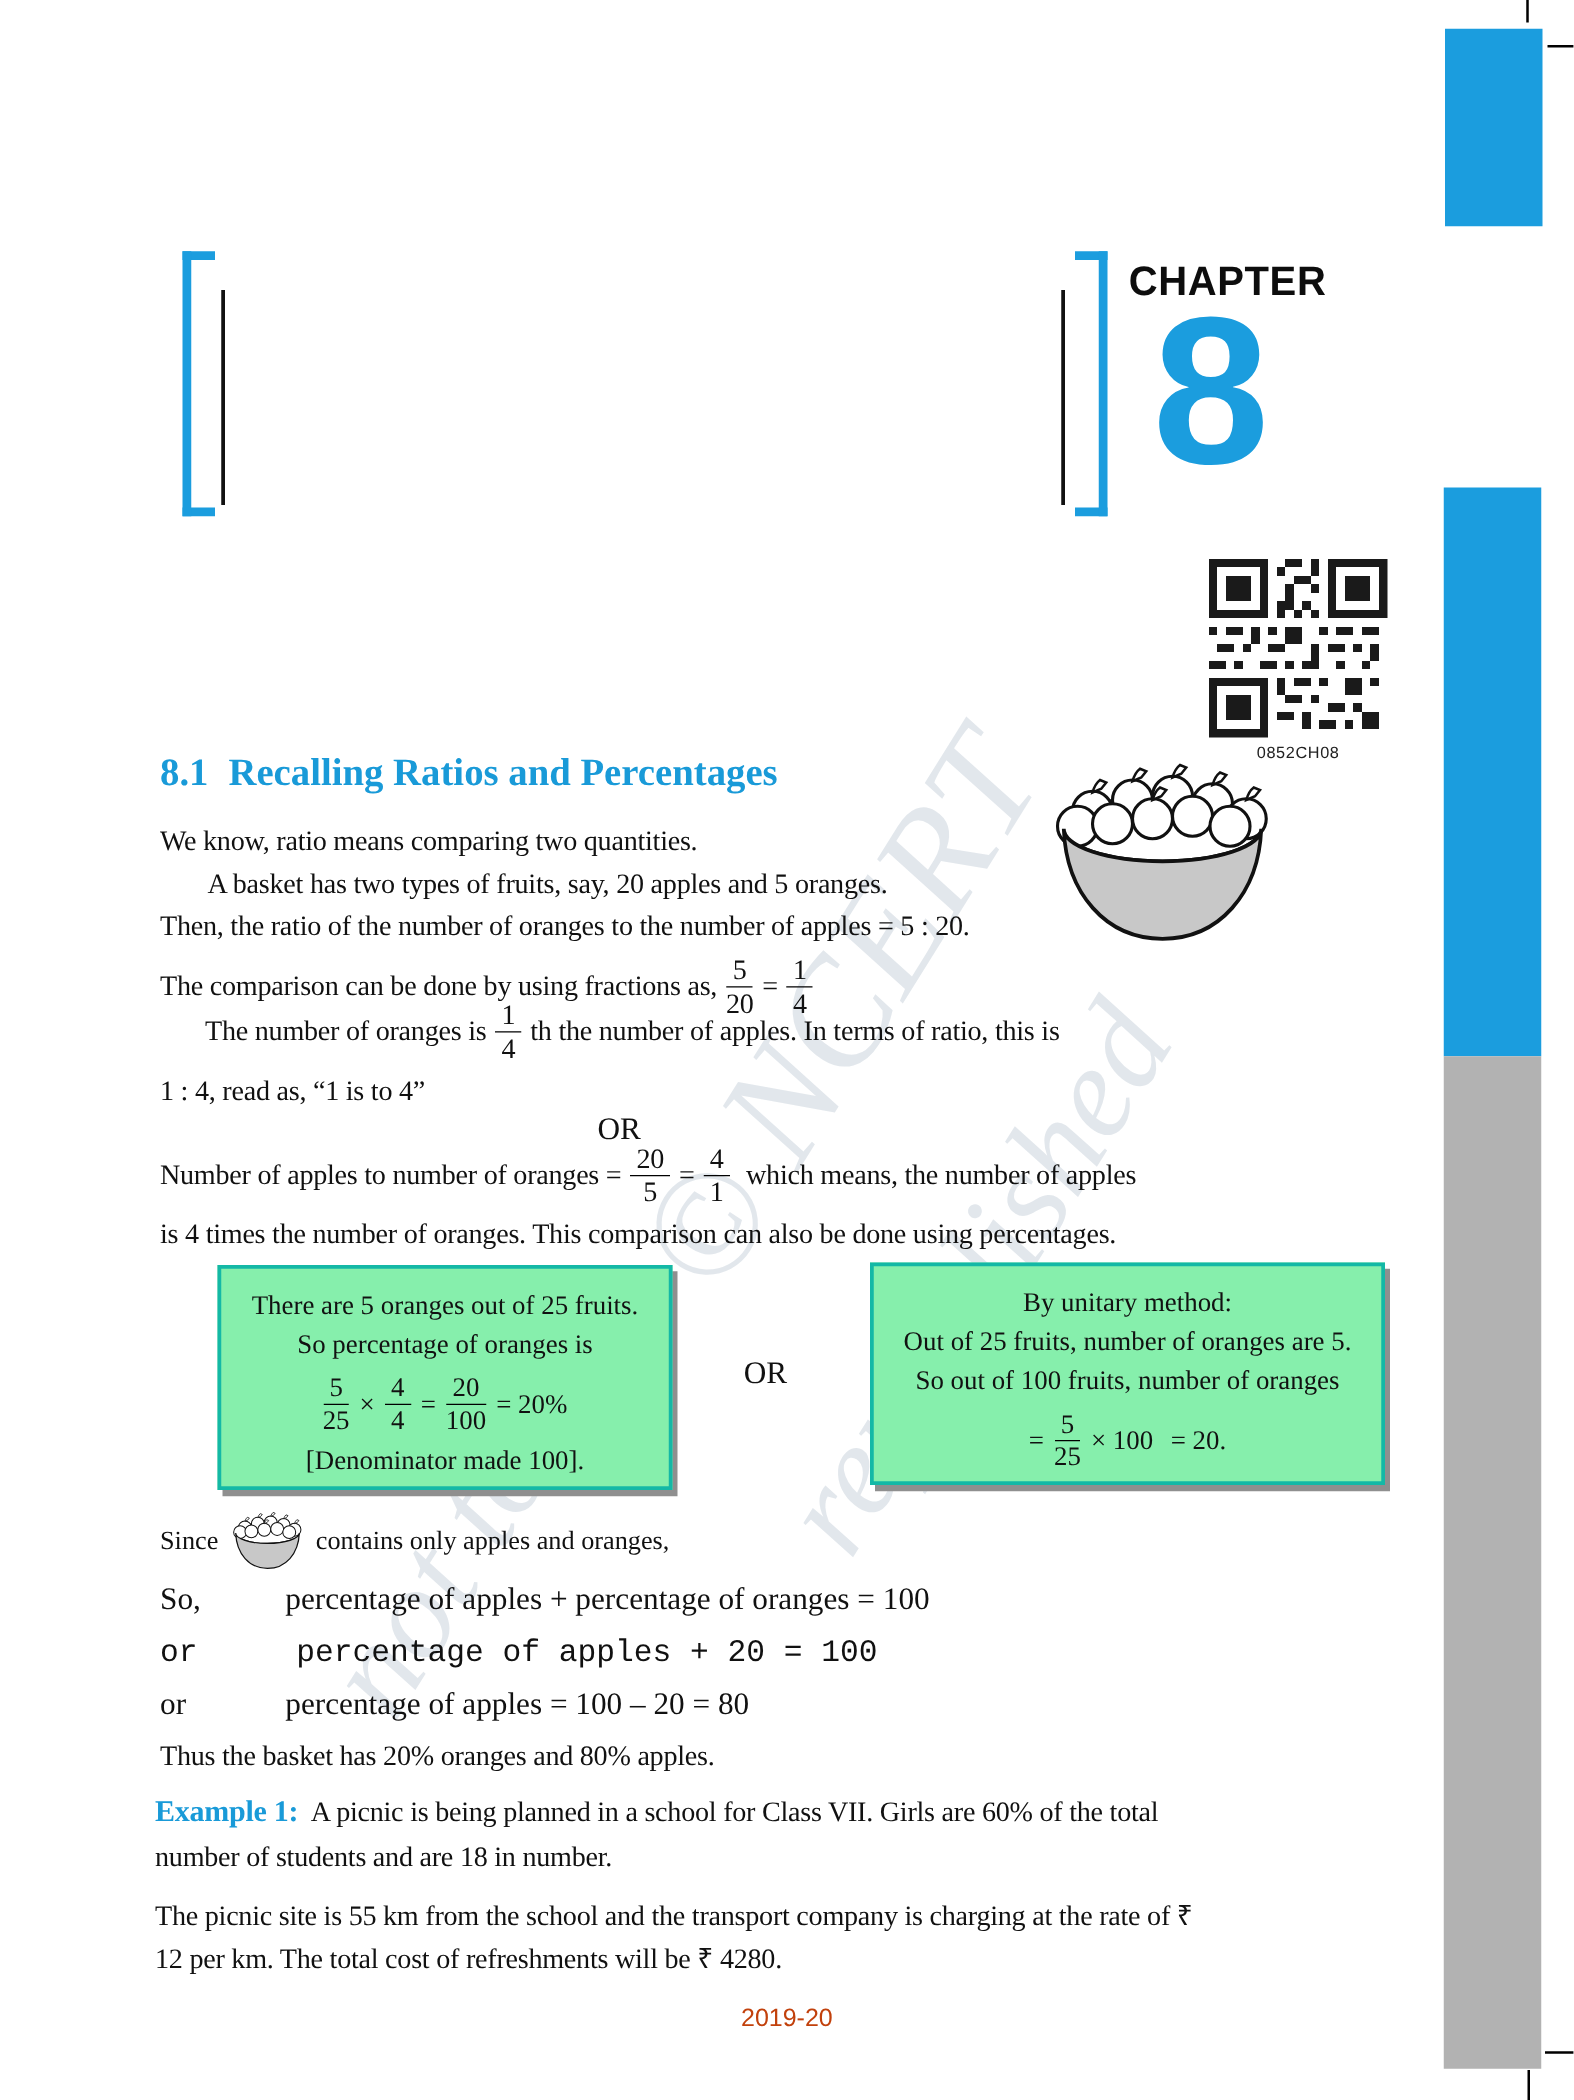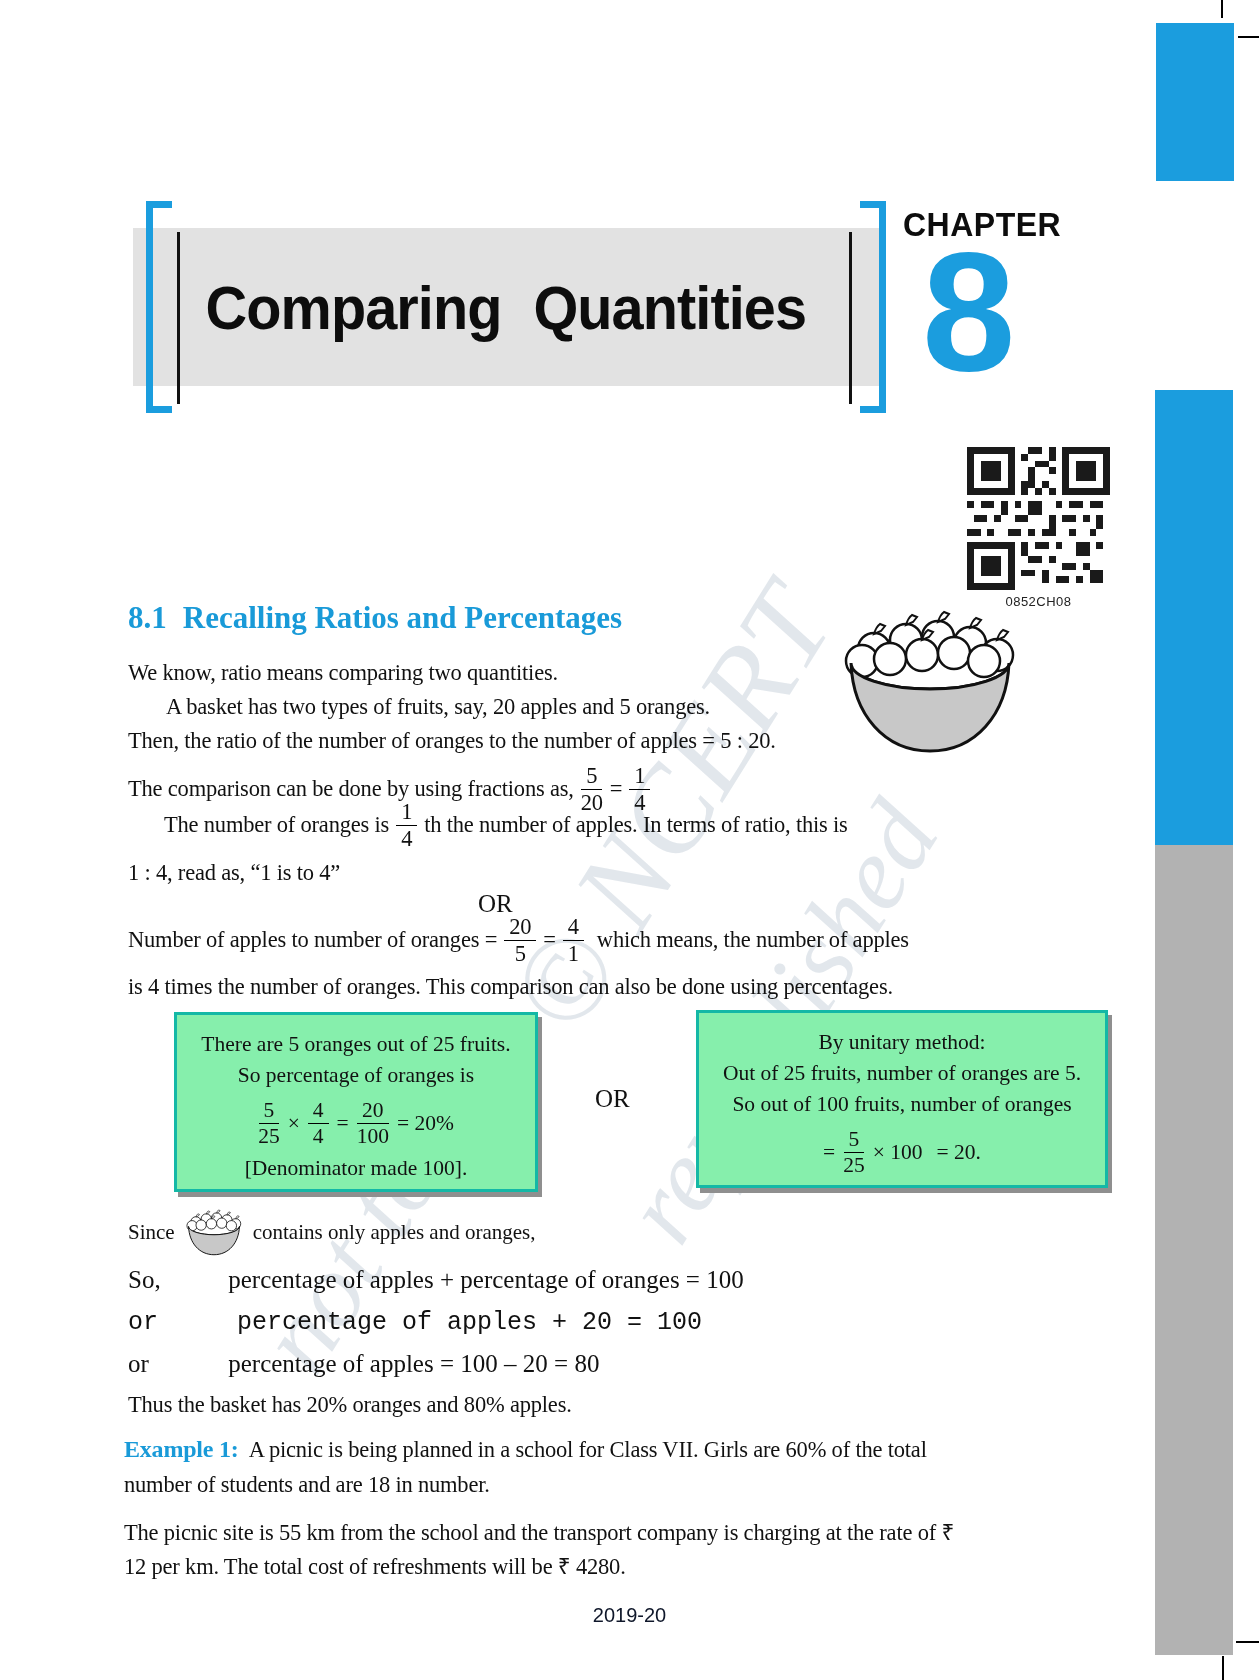--- a/index.html
+++ b/index.html
@@ -62,21 +62,21 @@
   .since-row{position:absolute;left:128px;display:flex;align-items:center;font-size:21px;}
   .since-row svg{margin:0 10px;}
 
   .ded-row{position:absolute;left:128px;font-size:25px;white-space:nowrap;}
   .ded-row .lbl{display:inline-block;width:94px;}
 
   .para{position:absolute;left:124px;font-size:22.5px;letter-spacing:-0.2px;line-height:35px;}
   .ex-label{color:#199ad8;font-weight:bold;font-size:24px;margin-right:10px;}
 
   .footer{position:absolute;left:0;top:1604px;width:1259px;text-align:center;
-          font-family:"Liberation Sans",sans-serif;font-size:20px;color:#0f172a;}
+          font-family:"Liberation Sans",sans-serif;font-size:20px;color:#c2410c;}
 
   
   .wm{position:absolute;font-style:italic;color:rgba(150,168,186,0.28);
       font-size:105px;white-space:nowrap;transform-origin:0 50%;pointer-events:none;}
 </style>
 </head>
 <body>
 
 <div class="page">
 
@@ -119,23 +119,20 @@
 
   <div class="cropmark" style="left:1221px;top:0;width:2px;height:18px;"></div>
   <div class="cropmark" style="left:1238px;top:36px;width:21px;height:2px;"></div>
   <div class="cropmark" style="left:1236px;top:1641px;width:23px;height:2px;"></div>
   <div class="cropmark" style="left:1222px;top:1656px;width:2px;height:24px;"></div>
 
   <div class="bar" style="left:1156px;top:23px;width:78px;height:158px;background:#1b9dde;"></div>
   <div class="bar" style="left:1155px;top:390px;width:78px;height:455px;background:#1b9dde;"></div>
   <div class="bar" style="left:1155px;top:845px;width:78px;height:810px;background:#b2b2b2;"></div>
 
-  <div class="banner">
-    <div class="banner-title">Comparing Quantities</div>
-  </div>
   <div class="bracket left"></div>
   <div class="bracket right"></div>
   <div class="banner-rule" style="left:177px;"></div>
   <div class="banner-rule" style="left:849px;"></div>
 
   <div class="chapter-word">CHAPTER</div>
   <div class="chapter-num">8</div>
 
   <svg class="qr" viewBox="0 0 21 21" shape-rendering="crispEdges">
     <g fill="#1a1a1a">

